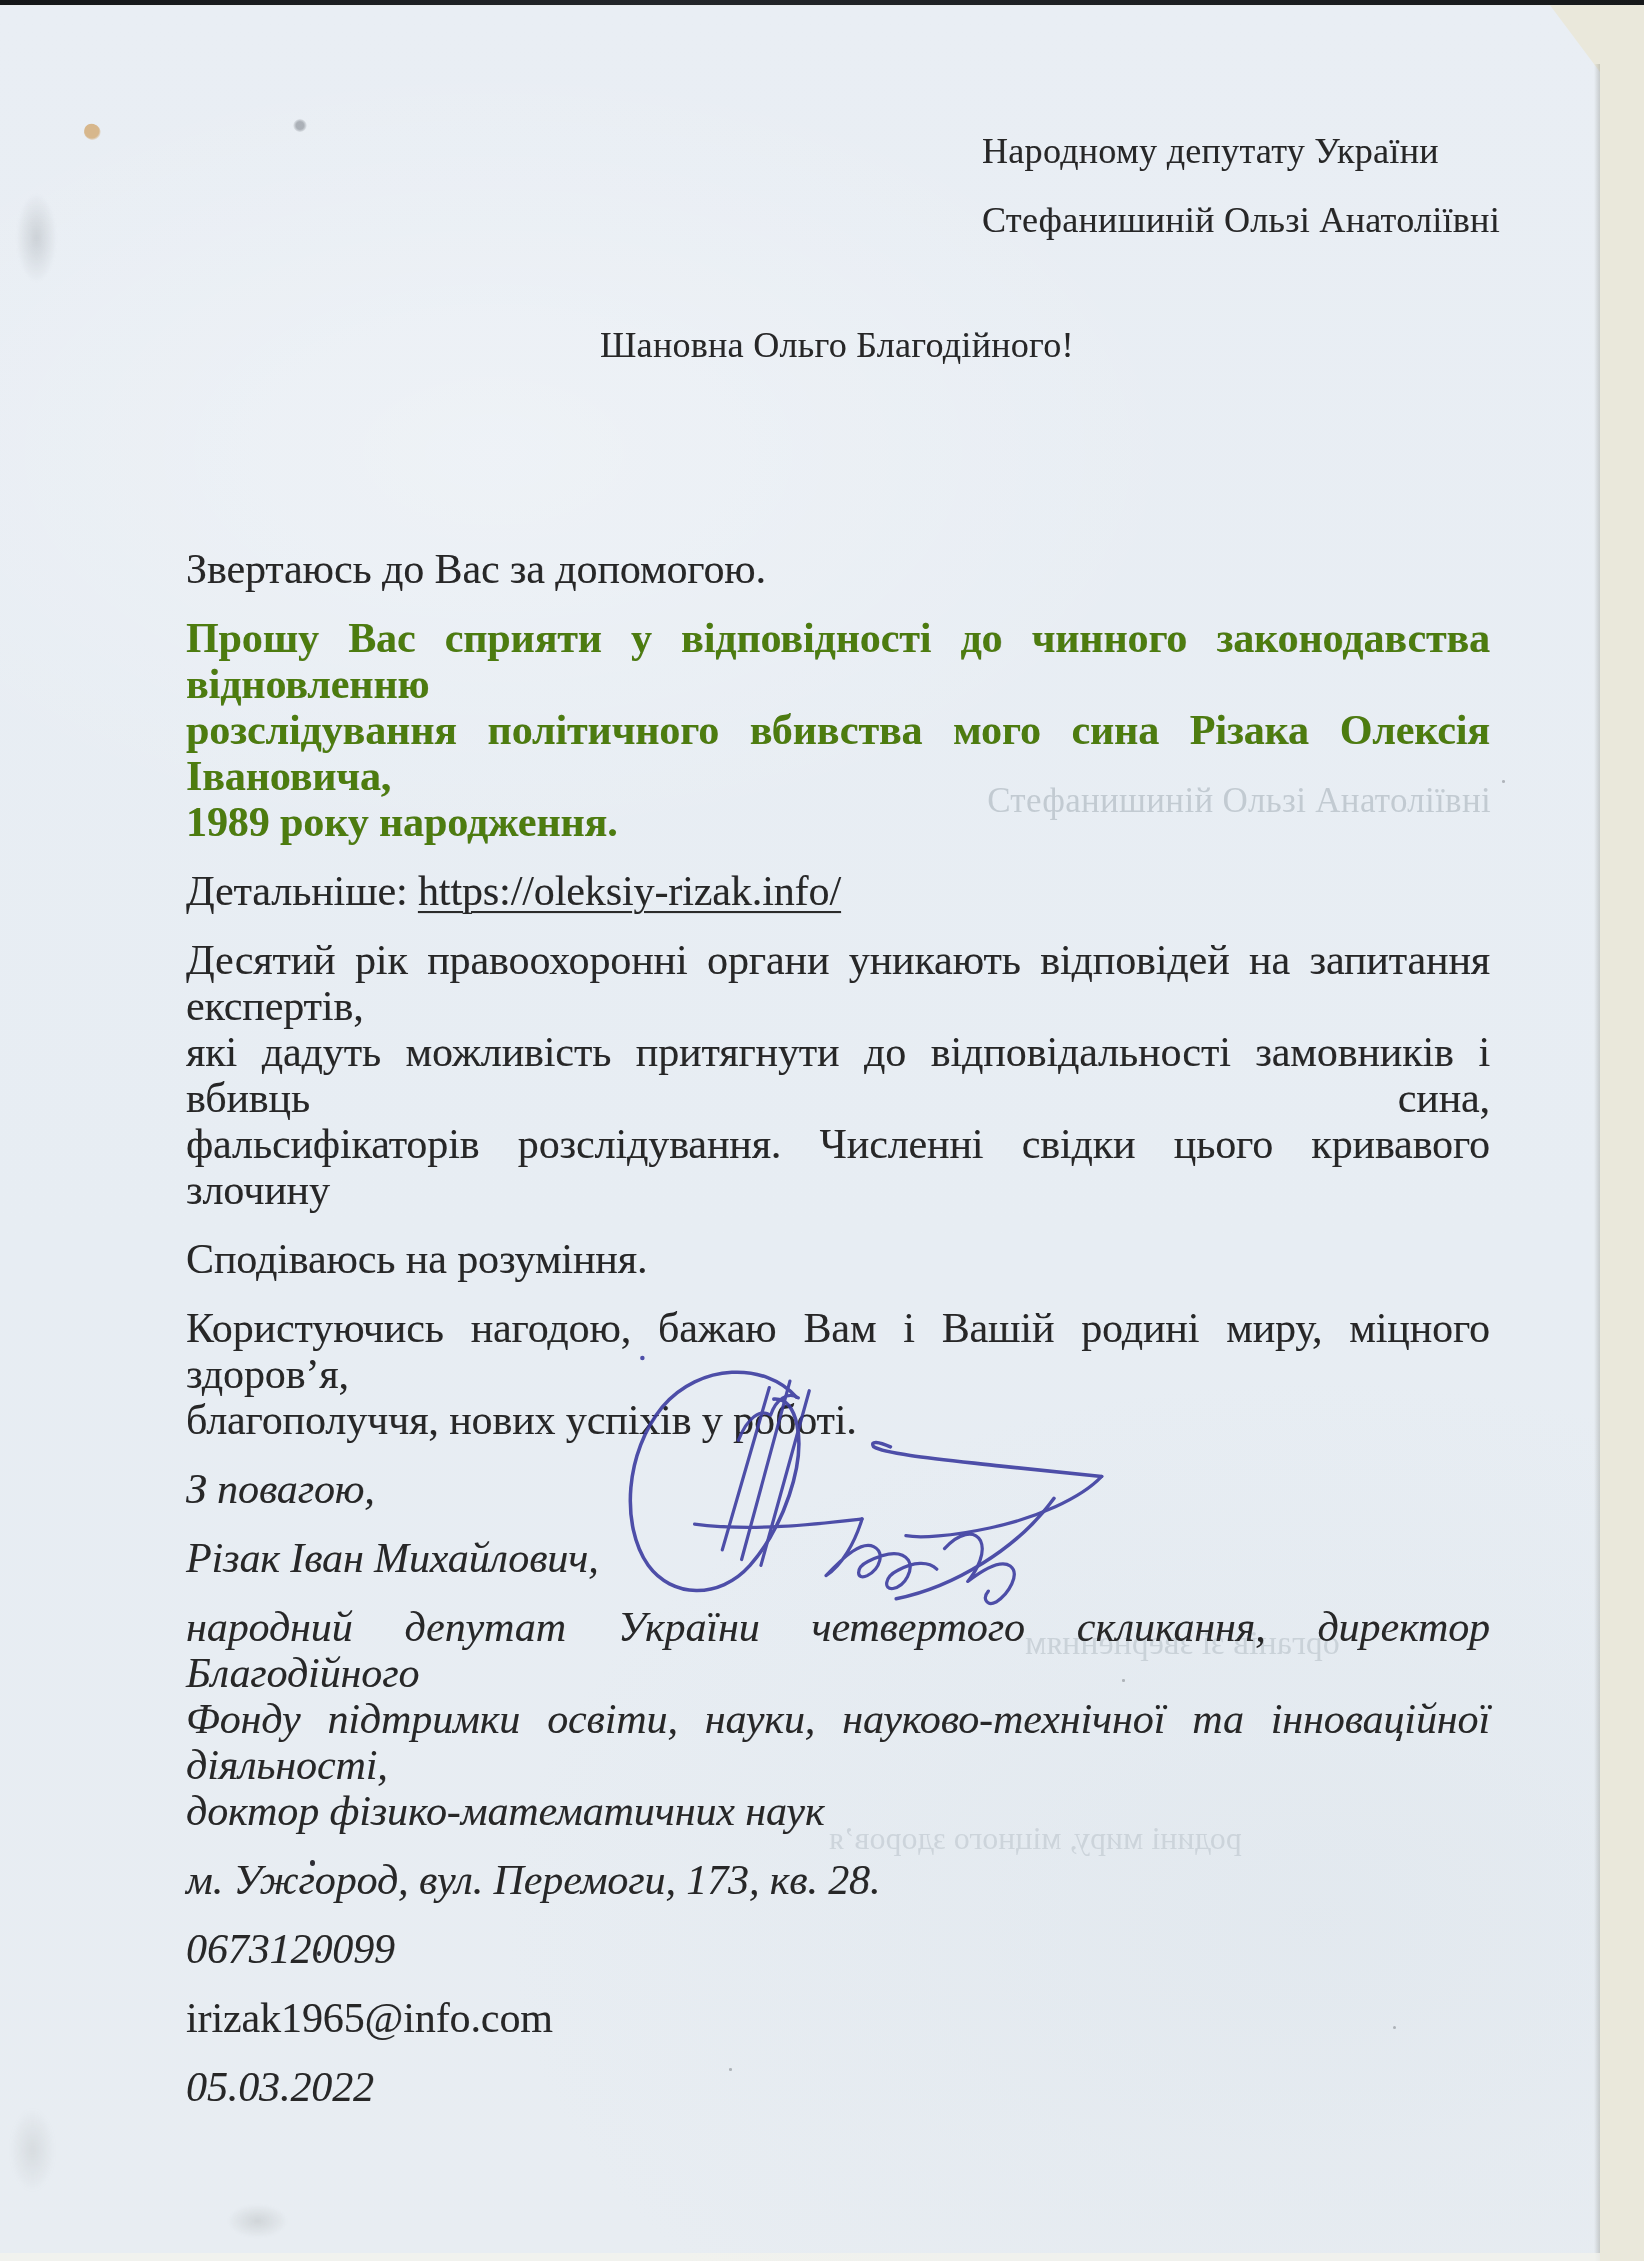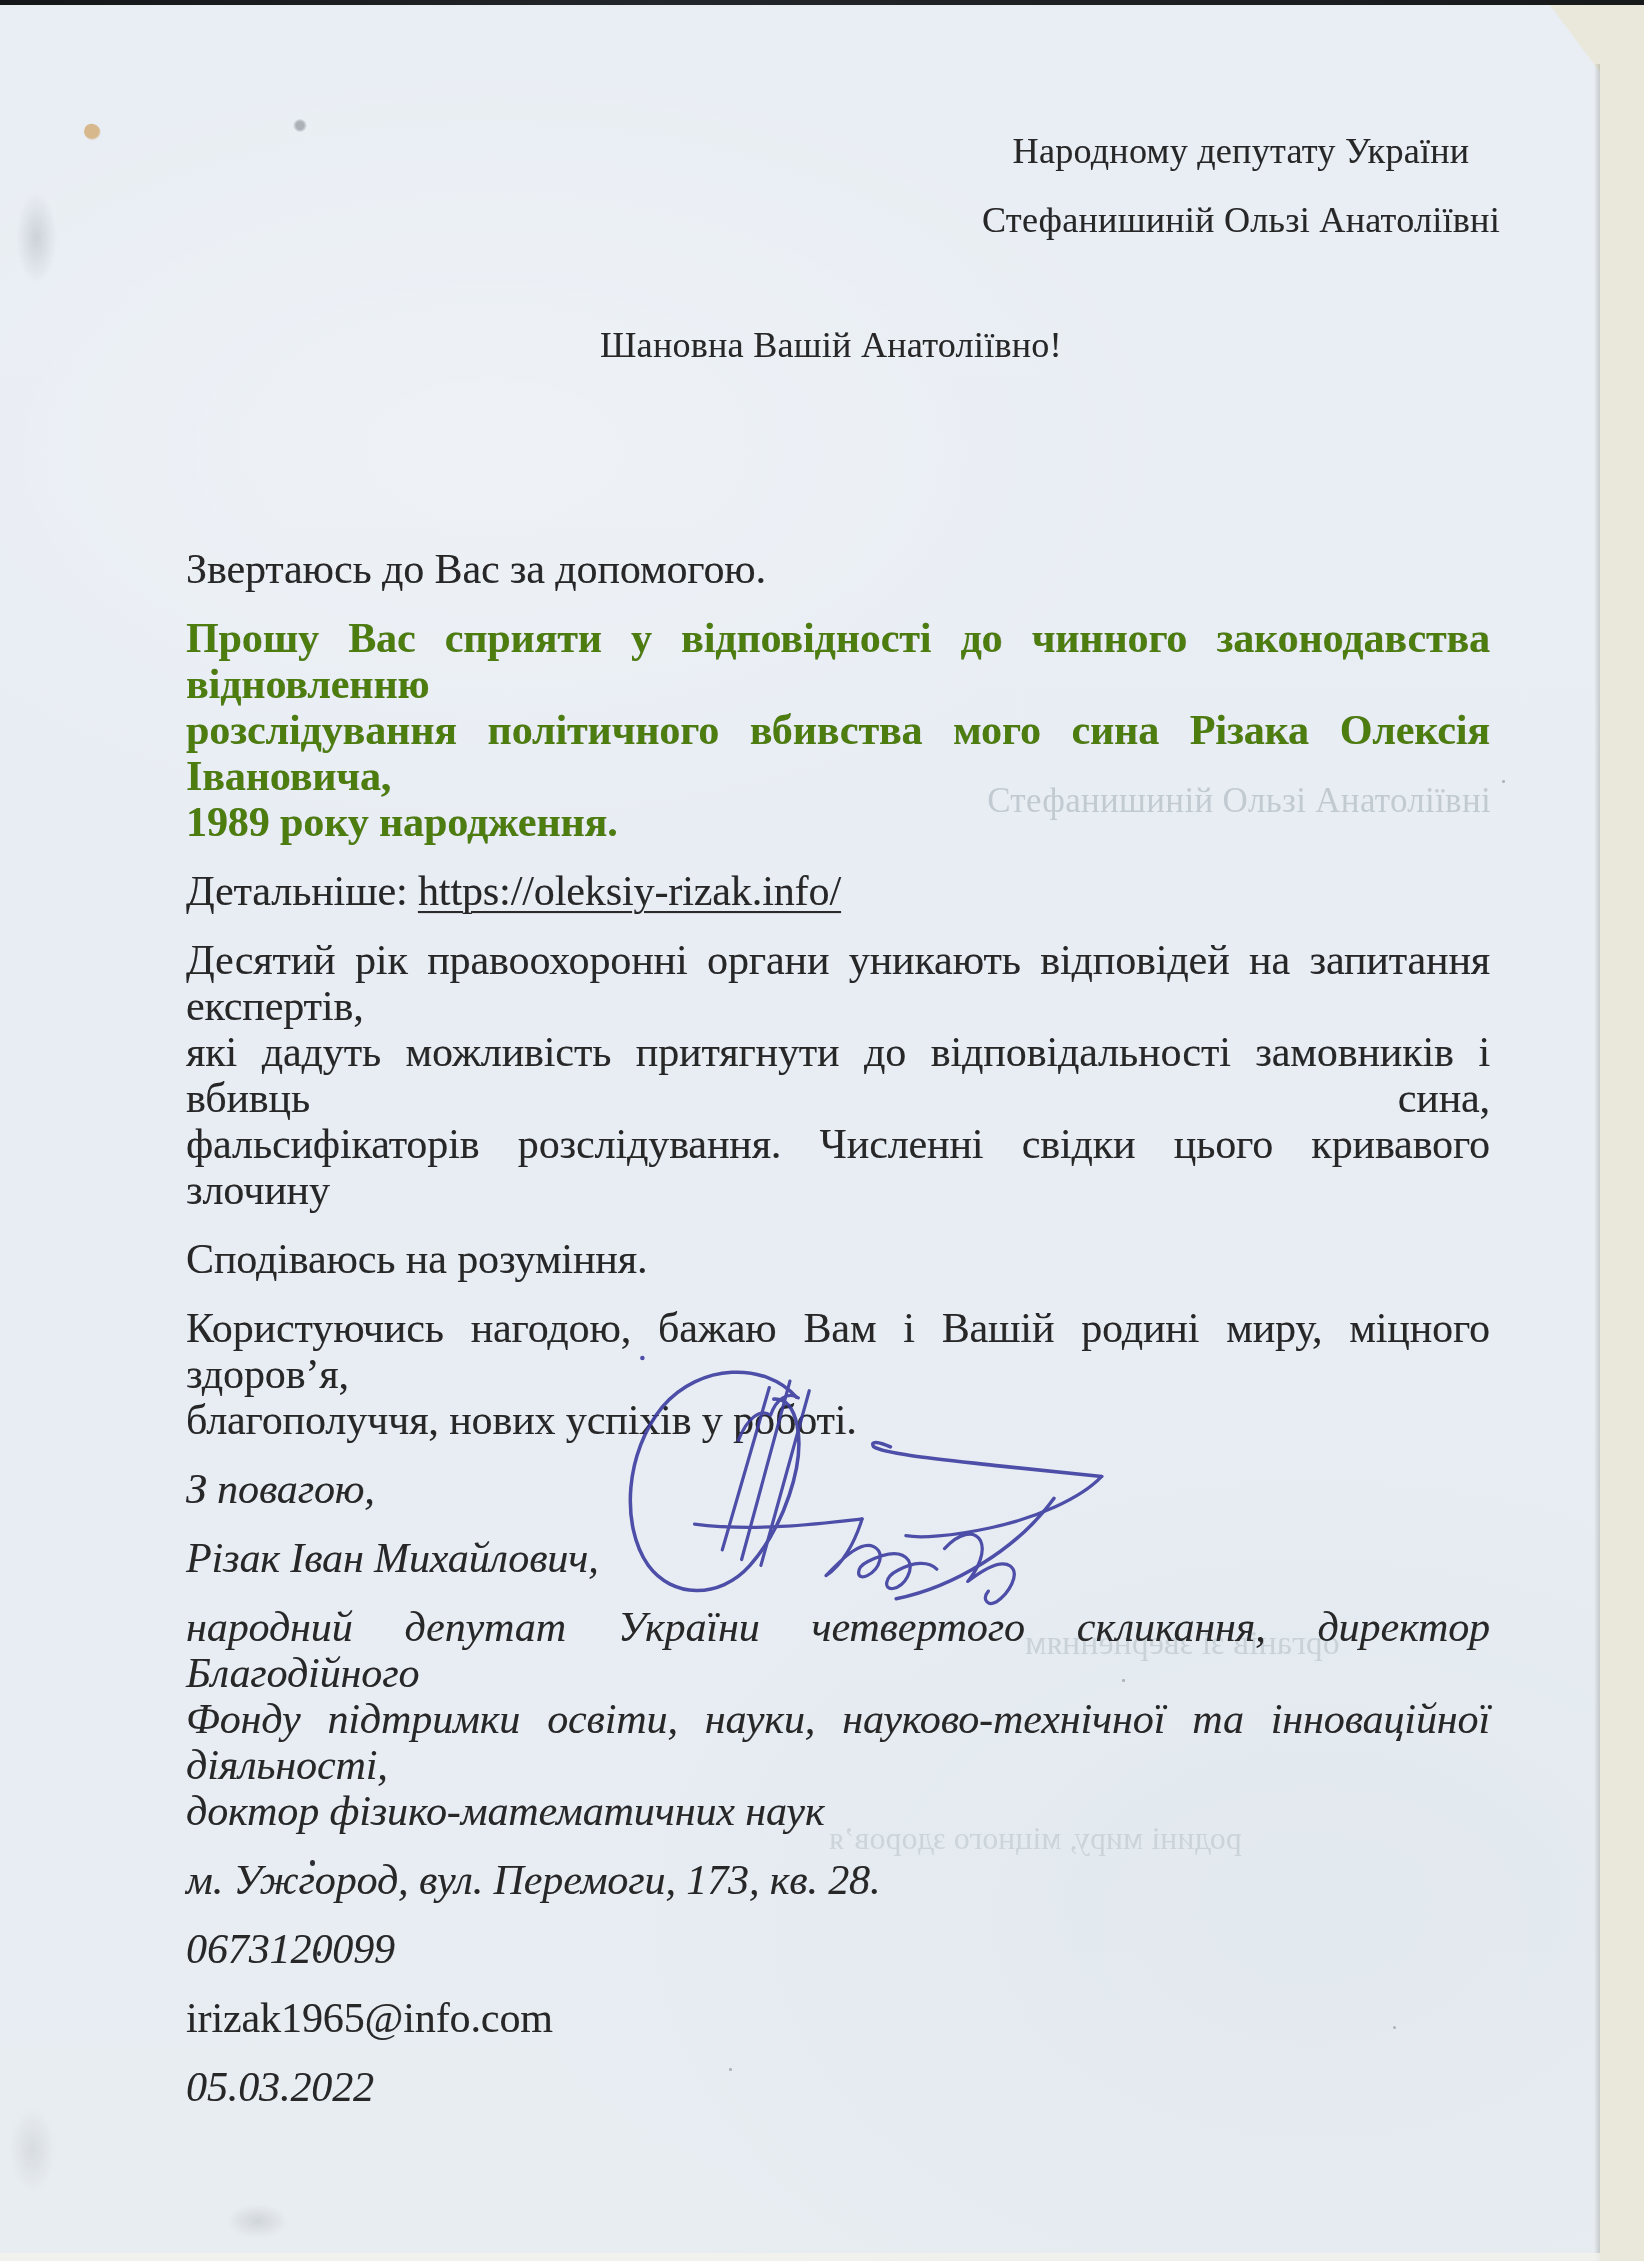--- a/index.html
+++ b/index.html
@@ -30,21 +30,21 @@
     background:linear-gradient(90deg,rgba(255,255,255,0) ,rgba(110,112,100,0.28));
   }
   .paper-bottom-strip{
     position:absolute;left:0;top:2253px;width:1600px;height:8.4px;
     background:#f2f3ec;opacity:.8;
   }
   .txt{ text-shadow:0.3px 0.3px 0.5px rgba(55,55,70,0.35); }
   
   .header{
     position:absolute;top:117px;right:144px;
-    font-size:36px;line-height:69px;text-align:center;
+    font-size:36px;line-height:69px;text-align:left;
     letter-spacing:0.3px;white-space:nowrap;
   }
   .salutation{
     position:absolute;left:600px;top:324px;
     font-size:36px;white-space:nowrap;letter-spacing:0.3px;
   }
   
   .body{
     position:absolute;left:186px;top:546px;width:1304px;
     font-size:42px;line-height:46px;letter-spacing:-0.1px;
@@ -106,21 +106,21 @@
 
   <div class="ghost ghost-header">Стефанишиній Ользі Анатоліївні</div>
   <div class="ghost ghost-mid">органів зі зверненням</div>
   <div class="ghost ghost-lower">родині миру, міцного здоров’я</div>
 
   <div class="header txt">
     <div>Народному депутату України</div>
     <div>Стефанишиній Ользі Анатоліївні</div>
   </div>
 
-  <div class="salutation txt">Шановна Вашій Анатоліївно!</div>
+  <div class="salutation txt">Шановна Ольго Благодійного!</div>
 
   <div class="body txt">
 
     <p>
       <span>Звертаюсь до Вас за допомогою.</span>
     </p>
 
     <p class="bold">
       <span class="jline" style="display:block">Прошу Вас сприяти у відповідності до чинного законодавства відновленню</span>
       <span class="jline" style="display:block">розслідування політичного вбивства мого сина Різака Олексія Івановича,</span>

